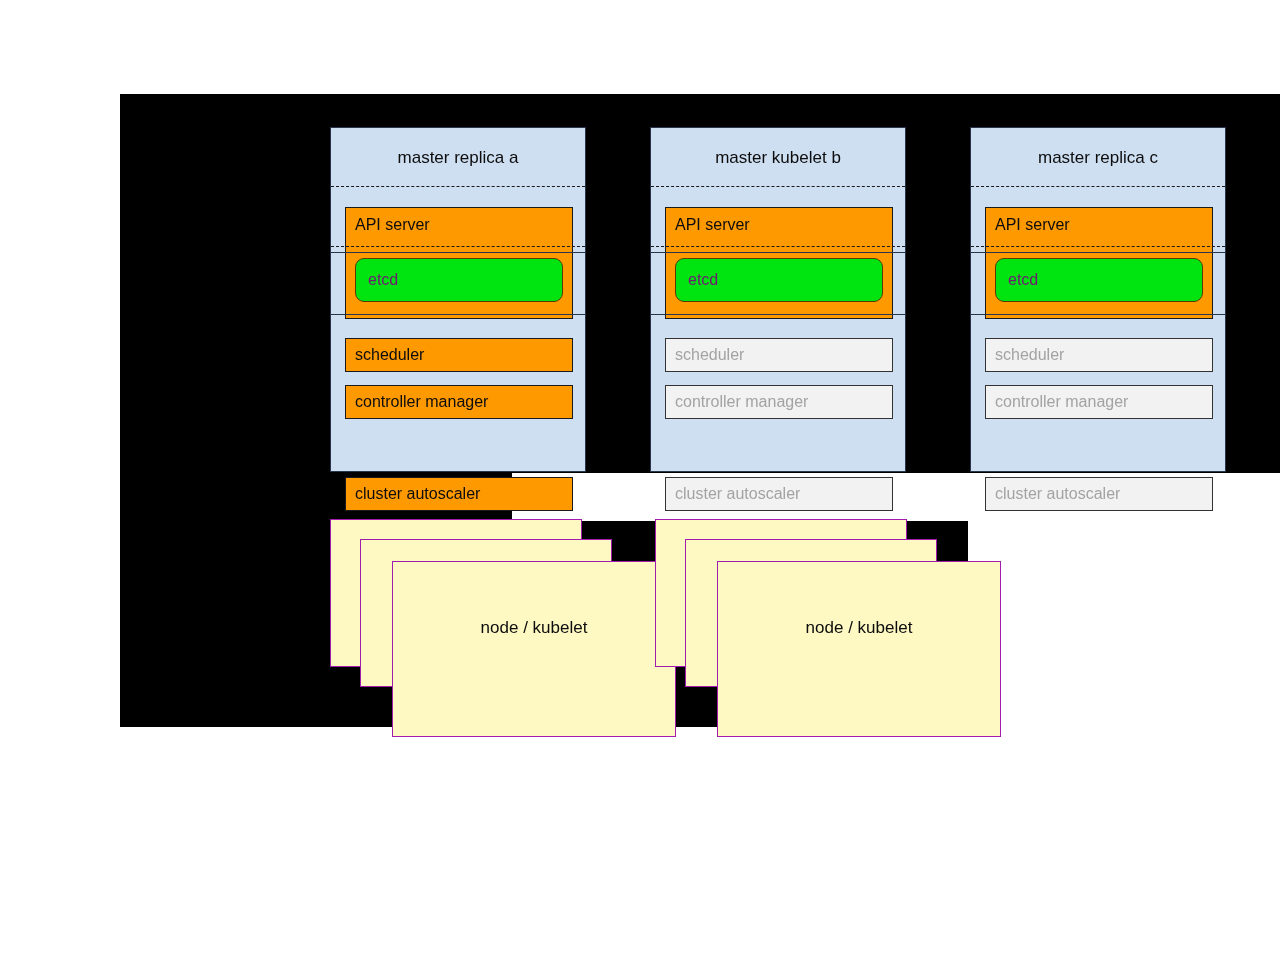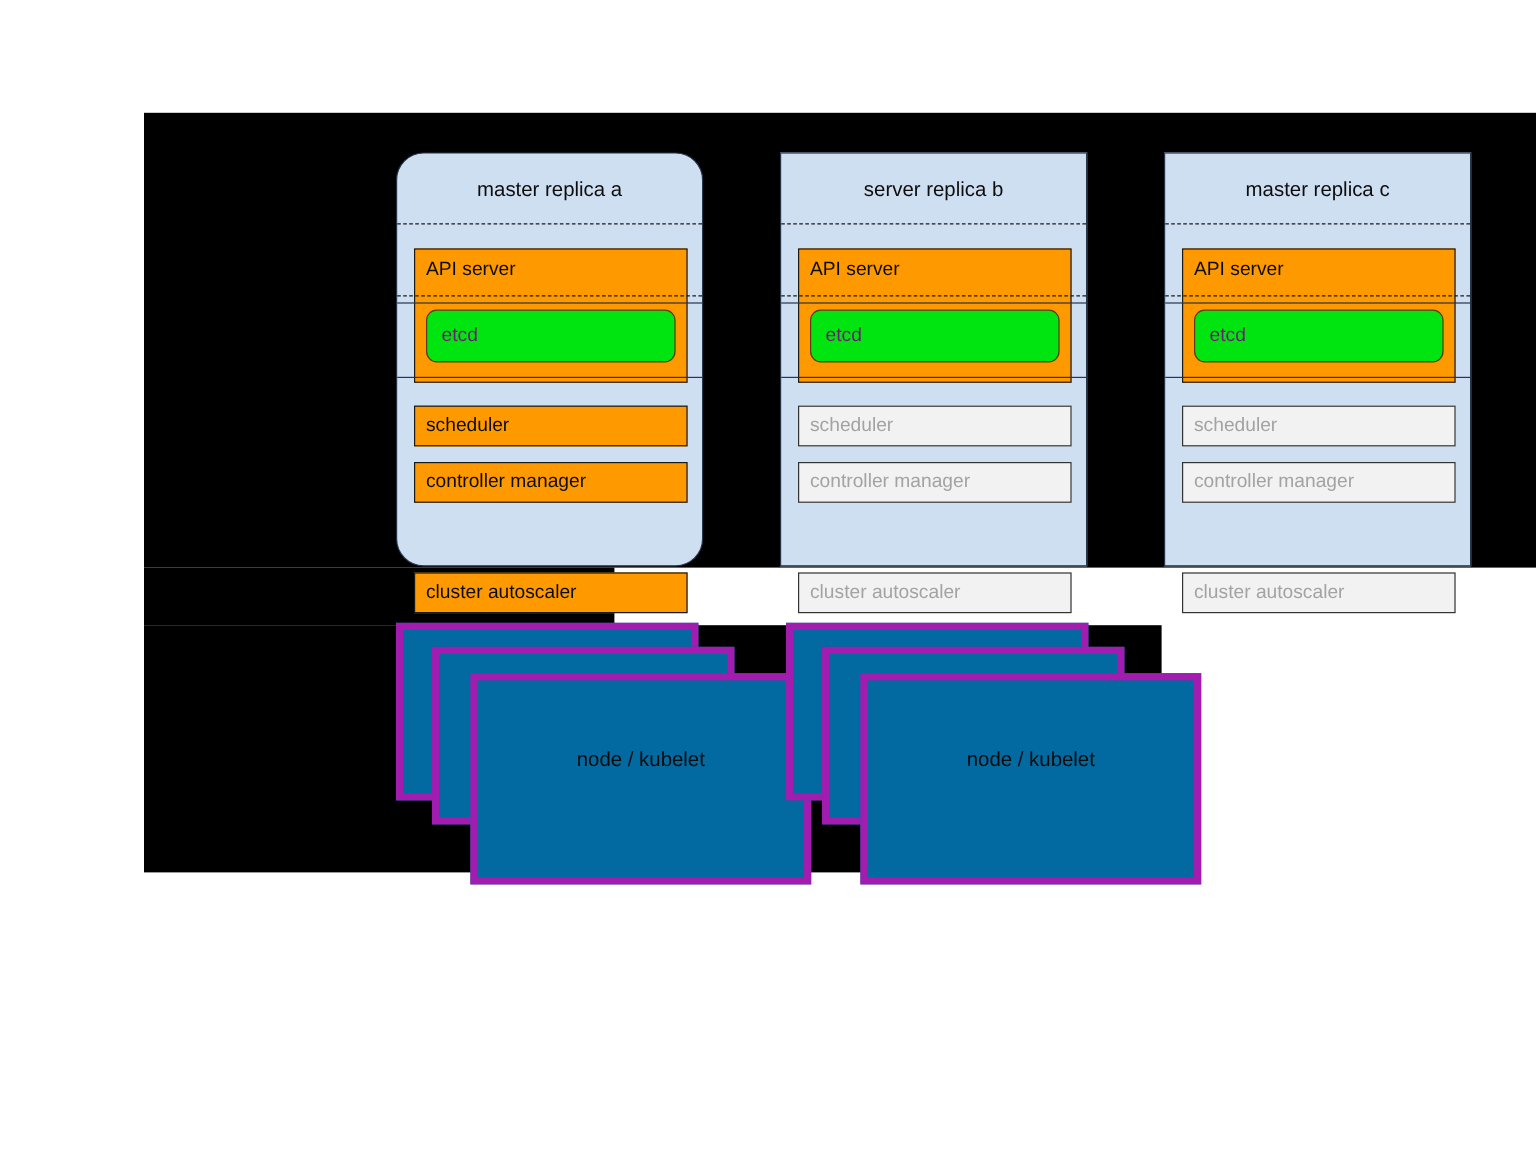--- a/index.html
+++ b/index.html
@@ -32,21 +32,21 @@
   
   .replica {
     position: absolute;
     box-sizing: border-box;
     border: 1px solid #29354a;
     background: #cfdff2;
     width: 256px;
     height: 345px;
     top: 127px;
   }
-  #replica-a { left: 330px; border-radius: 23px; }
+  #replica-a { left: 330px; }
   #replica-b { left: 650px; }
   #replica-c { left: 970px; }
 
   .replica-title {
     position: absolute;
     left: 0;
     right: 0;
     top: 20px;
     text-align: center;
     font-size: 17px;
@@ -114,22 +114,22 @@
     line-height: 42px;
     padding-left: 12px;
     color: #701a75;
   }
 
   
   .node-stack { position: absolute; }
   .node-card {
     position: absolute;
     box-sizing: border-box;
-    border: 6px solid #a21caf;
-    background: #0369a1;
+    border: 1px solid #a21caf;
+    background: #fef9c3;
     width: 252px;
     height: 148px;
   }
   .node-card.l1 { left: 0px;  top: 0px;  }
   .node-card.l2 { left: 30px; top: 20px; }
   .node-card.l3 { left: 62px; top: 42px; width:284px; height:176px; }
 
   .node-label {
     position: absolute;
     left: 0; right: 0;
@@ -168,21 +168,21 @@
     <div class="dash-sep dash-2"></div>
     <div class="solid-sep solid-1"></div>
     <div class="etcd">etcd</div>
     <div class="solid-sep solid-2"></div>
     <div class="pill active pill-sched">scheduler</div>
     <div class="pill active pill-ctrl">controller manager</div>
     <div class="pill active pill-auto">cluster autoscaler</div>
   </div>
 
   <div class="replica" id="replica-b">
-    <div class="replica-title">server replica b</div>
+    <div class="replica-title">master kubelet b</div>
     <div class="dash-sep dash-1"></div>
     <div class="pill active" id="pill-api-b">API server</div>
     <div class="dash-sep dash-2"></div>
     <div class="solid-sep solid-1"></div>
     <div class="etcd">etcd</div>
     <div class="solid-sep solid-2"></div>
     <div class="pill inactive pill-sched">scheduler</div>
     <div class="pill inactive pill-ctrl">controller manager</div>
     <div class="pill inactive pill-auto">cluster autoscaler</div>
   </div>

